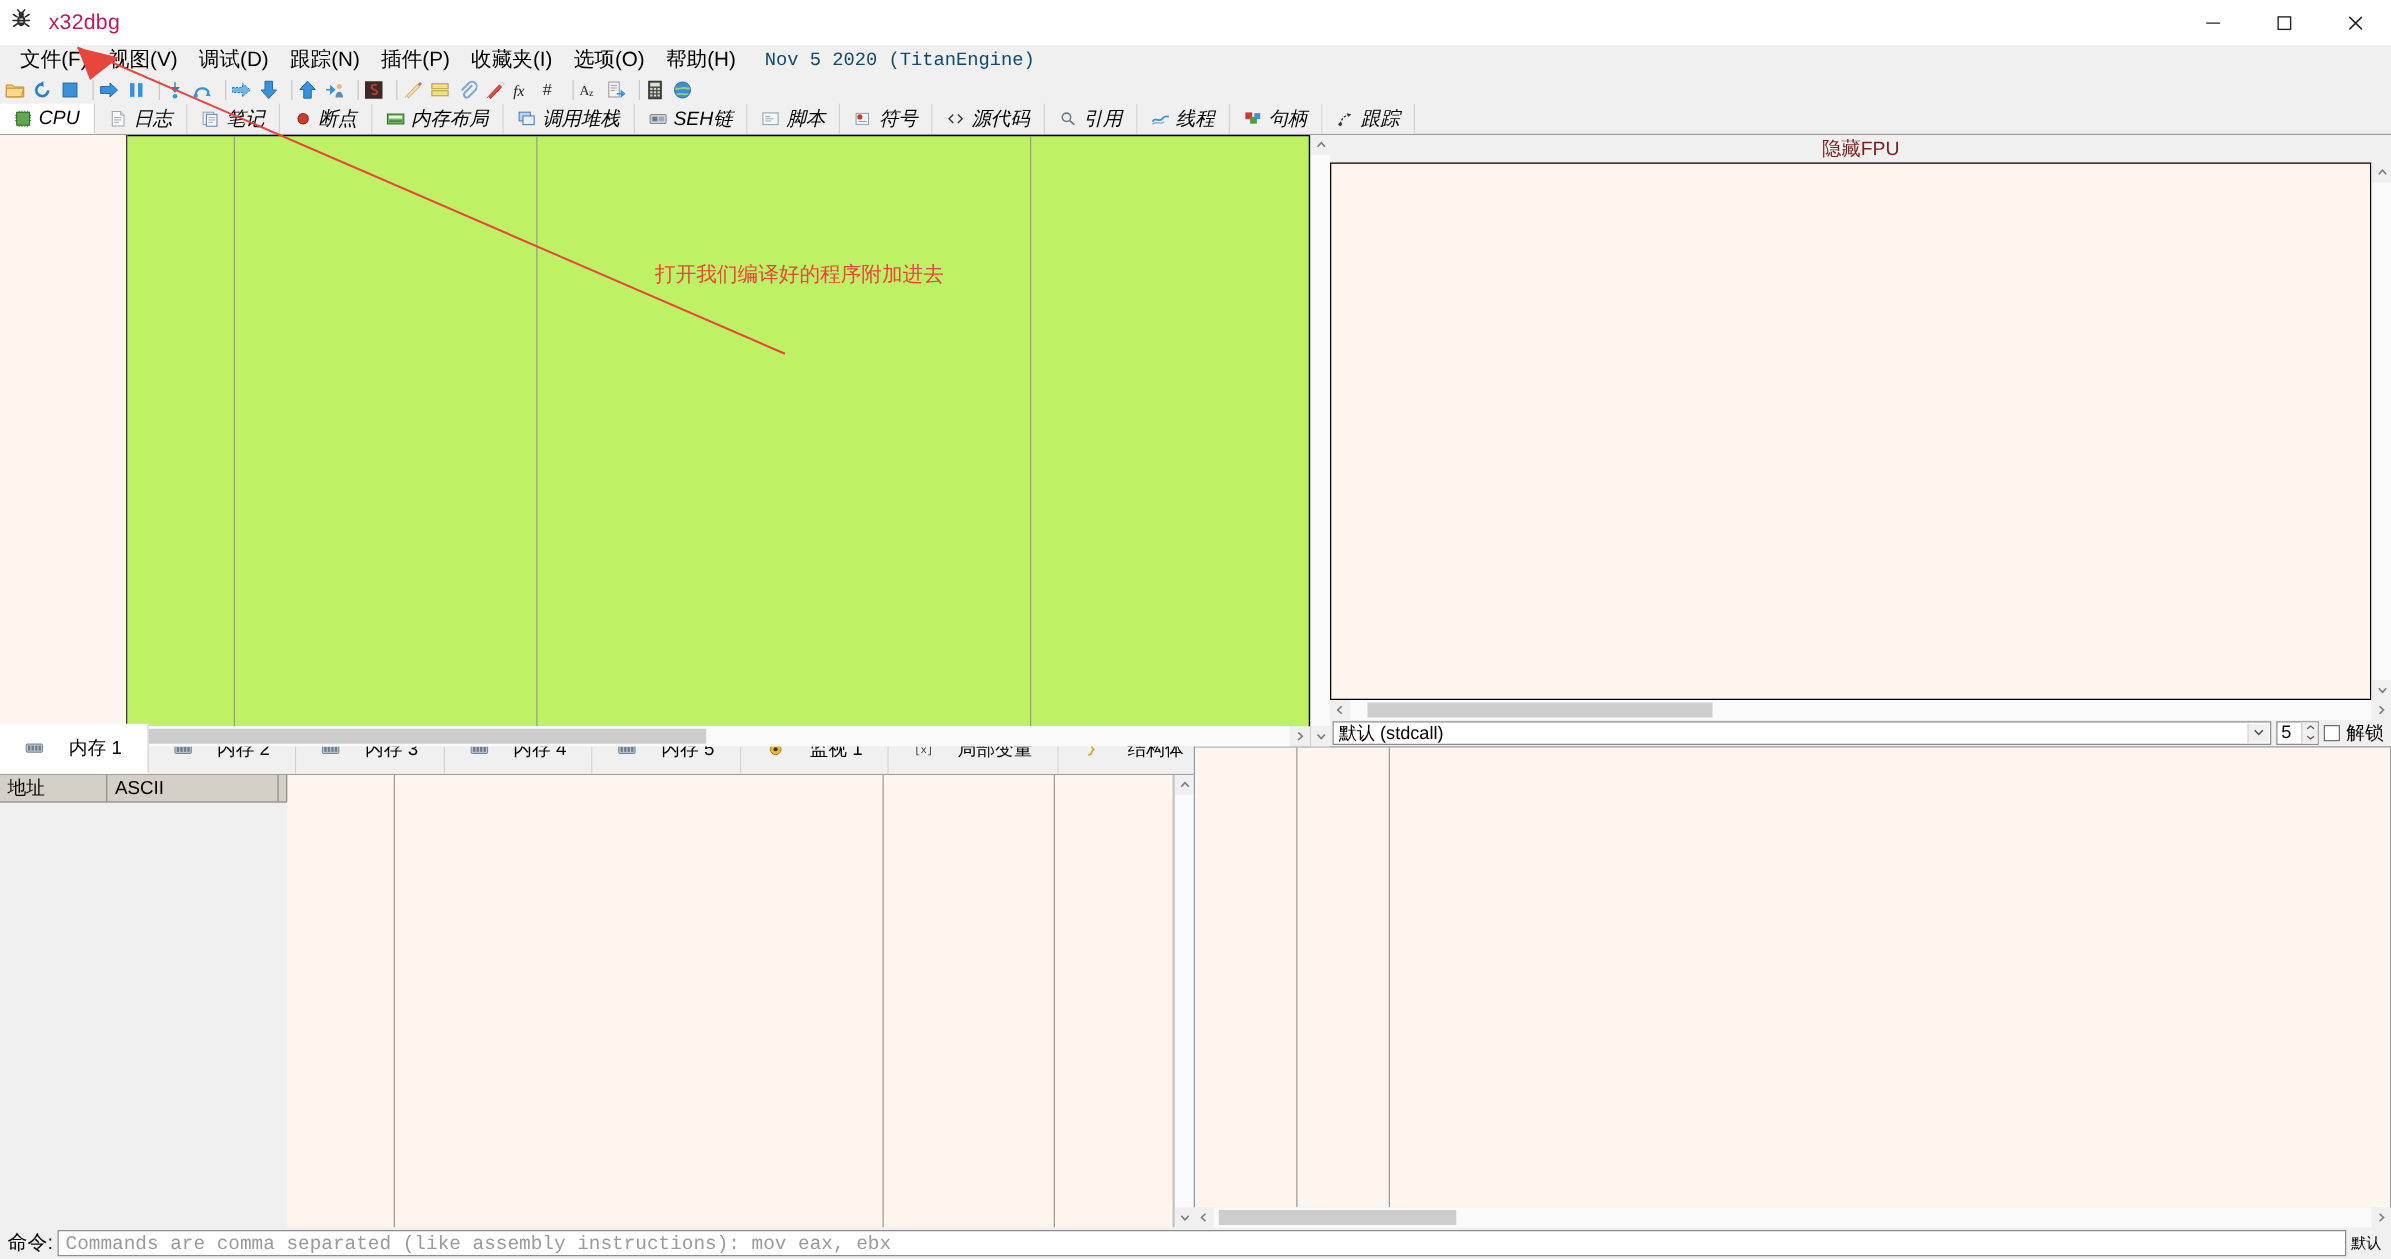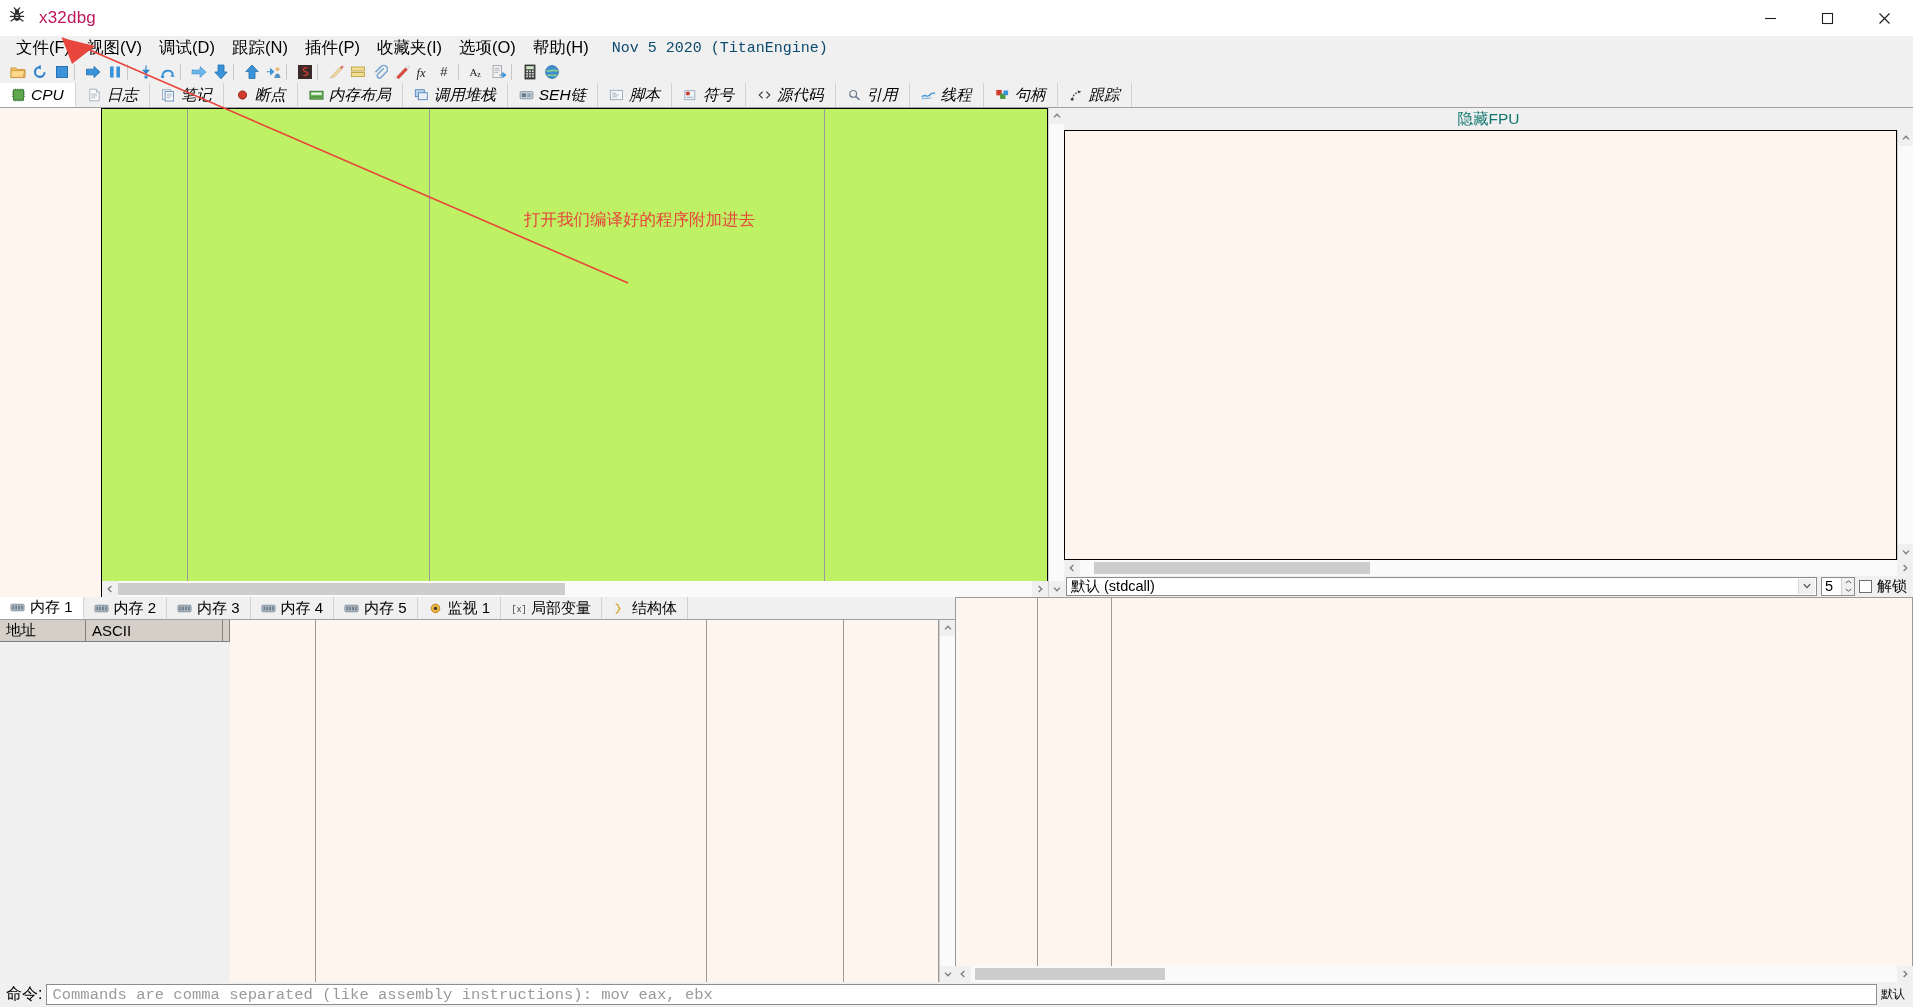--- a/index.html
+++ b/index.html
@@ -20,21 +20,21 @@
   .wbtn { width:57px; height:36px; display:flex; align-items:center; justify-content:center; color:#222; }
   .wbtn svg { display:block; }
 
   
   .menubar { height:24px; background:#f0f0f0; display:flex; align-items:center; flex:0 0 24px; padding-left:8px; }
   .menu-item { font-size:16.5px; padding:2px 9px 2px 8px; color:#000; white-space:nowrap; }
   .menu-build { font-family:"Liberation Mono", monospace; font-size:15px; color:#0c4a6e; margin-left:14px; white-space:nowrap; }
 
   
   .toolbar { height:23px; background:#f0f0f0; display:flex; align-items:center; flex:0 0 23px; padding-left:4px; gap:0px; }
-  .tbtn { width:22px; height:21px; display:flex; align-items:center; justify-content:flex-end; position:relative; }
+  .tbtn { width:22px; height:21px; display:flex; align-items:center; justify-content:flex-start; position:relative; }
   .tsep { width:9px; height:18px; position:relative; }
   .tsep::after { content:""; position:absolute; left:4px; top:1px; width:1px; height:16px; background:#c8c8c8; }
   .ico { width:16px; height:16px; display:block; }
 
   
   .tabstrip { height:25px; background:#f0f0f0; display:flex; align-items:flex-end; flex:0 0 25px; border-bottom:1px solid #a0a0a0; padding-left:0px;font-style:italic; }
   .tab { height:24px; display:flex; align-items:center; gap:5px; padding:0 11px; font-size:15.5px; color:#000;
          border-right:1px solid #d2d2d2; background:#f0f0f0; white-space:nowrap; }
   .tab.active { background:#ffffff; border-bottom:1px solid #ffffff; position:relative; z-index:2; }
   .tab .ti { width:15px; height:14px; display:block; }
@@ -55,41 +55,41 @@
   .sb-arrow { height:16px; flex:0 0 16px; background:#f0f0f0; display:flex; align-items:center; justify-content:center; }
   .sb-track { flex:1 1 auto; background:#fafafa; }
   .hscroll { height:16px; flex:0 0 16px; background:#f0f0f0; display:flex; align-items:center; }
   .hs-arrow { width:16px; flex:0 0 16px; display:flex; align-items:center; justify-content:center; }
   .hs-track { flex:1 1 auto; height:16px; background:#fafafa; position:relative; }
   .hs-thumb { position:absolute; top:2px; height:12px; background:#cdcdcd; }
 
   
   .reg-pane { flex:1 1 auto; display:flex; flex-direction:column; background:#f0f0f0; min-width:0; }
   .fpu-header { height:22px; background:#f0f0f0; display:flex; align-items:center; justify-content:center;
-                font-size:15.5px; color:#0f766e; flex:0 0 22px; }
+                font-size:15.5px; color:#7f1d1d; flex:0 0 22px; }
   .reg-body-wrap { flex:1 1 auto; display:flex; min-height:0; }
   .reg-body { flex:1 1 auto; background:#fdf5ee; border:1px solid #000; min-width:0; }
   .reg-hscroll { height:15px; flex:0 0 15px; display:flex; align-items:center; background:#f0f0f0; }
   .reg-ctl { height:22px; flex:0 0 22px; display:flex; align-items:center; gap:4px; padding:0 4px 0 2px; background:#f0f0f0; }
   .combo { flex:1 1 auto; height:19px; background:#fff; border:1px solid #8d8d8d; display:flex; align-items:center;
            font-size:14.5px; padding-left:4px; position:relative; min-width:0; }
   .combo .cb-arrow { position:absolute; right:1px; top:1px; bottom:1px; width:17px; background:#f0f0f0;
                      border-left:1px solid #d6d6d6; display:flex; align-items:center; justify-content:center; }
   .spin { width:34px; height:19px; background:#fff; border:1px solid #8d8d8d; display:flex; align-items:center; }
   .spin .sv { flex:1 1 auto; font-size:14.5px; padding-left:3px; }
   .spin .sbtns { width:13px; height:17px; display:flex; flex-direction:column; }
   .spin .sbtns div { flex:1 1 0; background:#f0f0f0; border-left:1px solid #d0d0d0; display:flex; align-items:center; justify-content:center; }
   .chkwrap { display:flex; align-items:center; gap:5px; font-size:15px; white-space:nowrap; padding-right:2px; }
   .chk { width:13px; height:13px; background:#fff; border:1px solid #707070; }
 
   
   .lower { flex:1 1 auto; display:flex; min-height:0; }
   .dump-pane { width:955px; flex:0 0 955px; display:flex; flex-direction:column; min-width:0; }
   .dump-tabs { height:23px; flex:0 0 23px; background:#f0f0f0; display:flex; align-items:flex-end; border-bottom:1px solid #a0a0a0; }
-  .dtab { height:22px; display:flex; align-items:center; gap:5px; padding:0 10px; font-size:15px; white-space:nowrap;
+  .dtab { height:40px; display:flex; align-items:center; gap:20px; padding:0 20px; font-size:15px; white-space:nowrap;
           border-right:1px solid #d2d2d2; background:#f0f0f0; }
   .dtab.active { background:#ffffff; border-bottom:1px solid #ffffff; position:relative; z-index:2; }
   .dtab .ti { width:15px; height:13px; display:block; }
   .dump-body { flex:1 1 auto; display:flex; min-height:0; }
   .dump-grid { flex:1 1 auto; display:flex; min-width:0; border-right:1px solid #9a9a9a; }
   .grid-head { height:22px; flex:0 0 22px; display:flex; background:#d4d0c8; border-bottom:1px solid #808080; }
   .gh { font-size:15px; display:flex; align-items:center; padding-left:6px; border-right:1px solid #808080; background:#d4d0c8; }
   .grid-rows { flex:1 1 auto; display:flex; background:#fdf5ee; }
   .gcol { border-right:1px solid #9a9a9a; height:100%; }
   .stack-pane { flex:1 1 auto; display:flex; flex-direction:column; min-width:0; }

